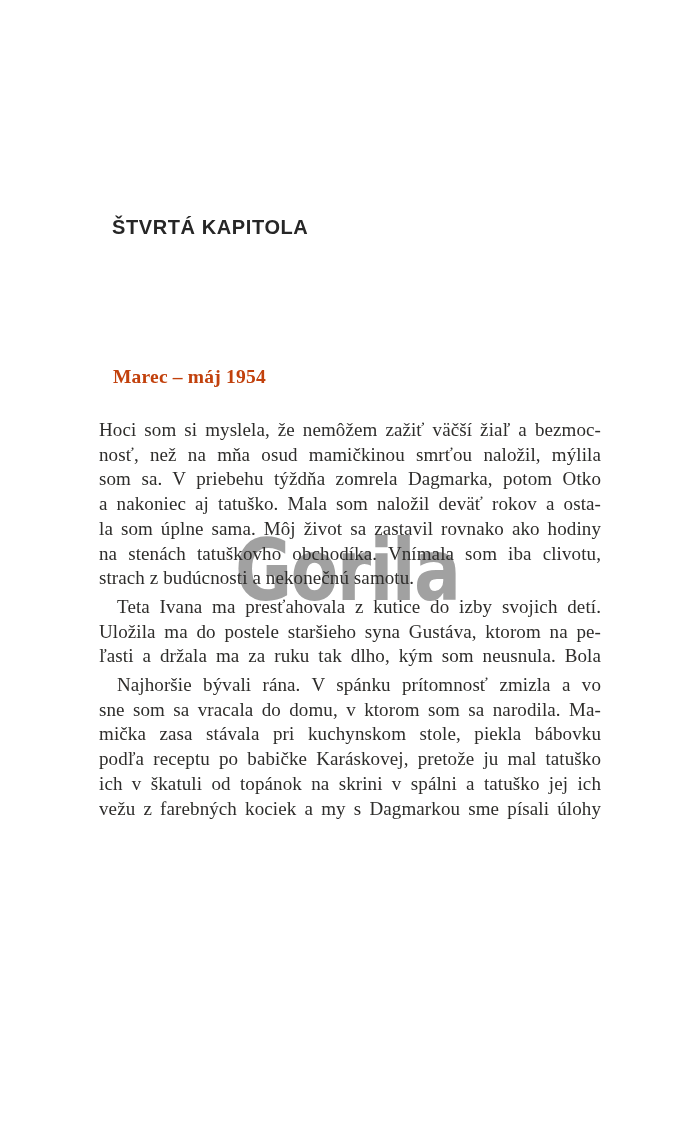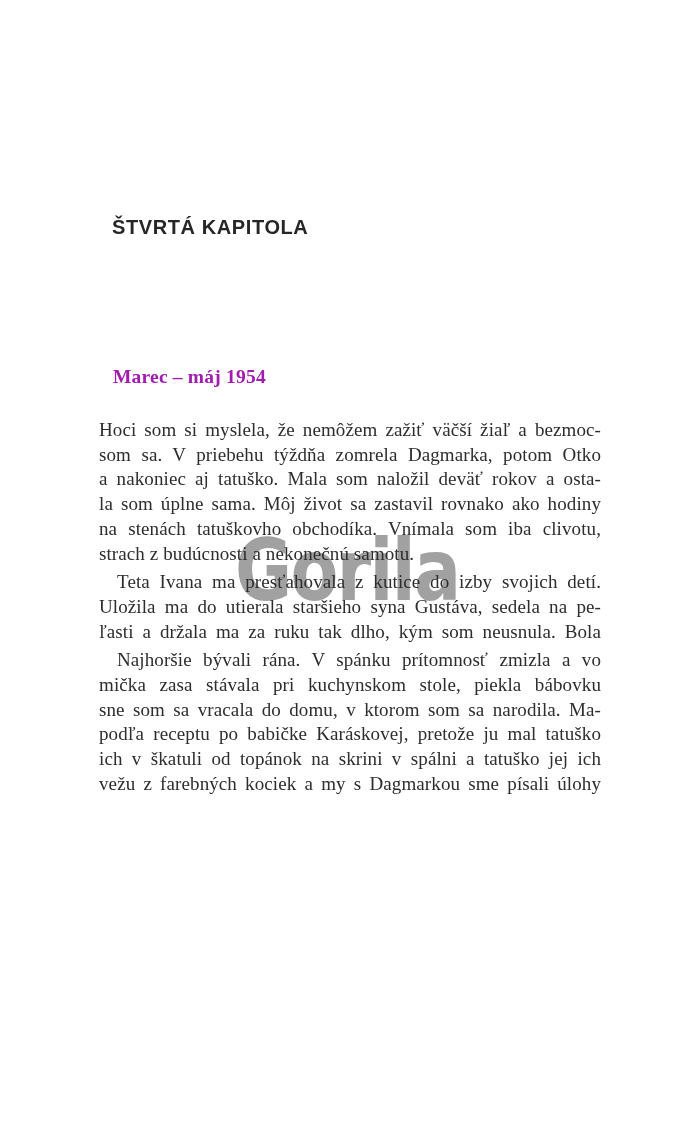--- a/index.html
+++ b/index.html
@@ -27,21 +27,21 @@
     z-index: 2;
   }
   .section-heading {
     position: absolute;
     left: 113px;
     top: 366px;
     font-family: "Liberation Serif", serif;
     font-weight: bold;
     font-size: 19.5px;
     letter-spacing: 0.2px;
-    color: #a21caf;
+    color: #c2410c;
     z-index: 2;
   }
   .body-text {
     position: absolute;
     left: 95px;
     top: 414px;
     width: 510px;
     font-size: 19px;
     color: #2e2d2b;
     z-index: 2;
@@ -94,35 +94,36 @@
 <div class="page">
   <div class="chapter-title">ŠTVRTÁ KAPITOLA</div>
 
   <div class="section-heading">Marec – máj 1954</div>
 
   <div class="watermark">Gorila</div>
 
   <div class="body-text">
       <div class="paragraph">
         <div class="line">Hoci som si myslela, že nemôžem zažiť väčší žiaľ a bezmoc-</div>
+        <div class="line">nosť, než na mňa osud mamičkinou smrťou naložil, mýlila</div>
         <div class="line">som sa. V priebehu týždňa zomrela Dagmarka, potom Otko</div>
         <div class="line">a nakoniec aj tatuško. Mala som naložil deväť rokov a osta-</div>
         <div class="line">la som úplne sama. Môj život sa zastavil rovnako ako hodiny</div>
         <div class="line">na stenách tatuškovho obchodíka. Vnímala som iba clivotu,</div>
         <div class="line last">strach z budúcnosti a nekonečnú samotu.</div>
       </div>
       <div class="paragraph">
         <div class="line indent">Teta Ivana ma presťahovala z kutice do izby svojich detí.</div>
-        <div class="line">Uložila ma do utierala staršieho syna Gustáva, sedela na pe-</div>
+        <div class="line">Uložila ma do postele staršieho syna Gustáva, ktorom na pe-</div>
         <div class="line">ľasti a držala ma za ruku tak dlho, kým som neusnula. Bola</div>
       </div>
       <div class="paragraph">
         <div class="line indent">Najhoršie bývali rána. V spánku prítomnosť zmizla a vo</div>
+        <div class="line">sne som sa vracala do domu, v ktorom som sa narodila. Ma-</div>
         <div class="line">mička zasa stávala pri kuchynskom stole, piekla bábovku</div>
-        <div class="line">sne som sa vracala do domu, v ktorom som sa narodila. Ma-</div>
         <div class="line">podľa receptu po babičke Karáskovej, pretože ju mal tatuško</div>
         <div class="line">ich v škatuli od topánok na skrini v spálni a tatuško jej ich</div>
         <div class="line">vežu z farebných kociek a my s Dagmarkou sme písali úlohy</div>
       </div>
     </div>
 
   <div class="page-number">34</div>
 </div>
 
 </body></html>

